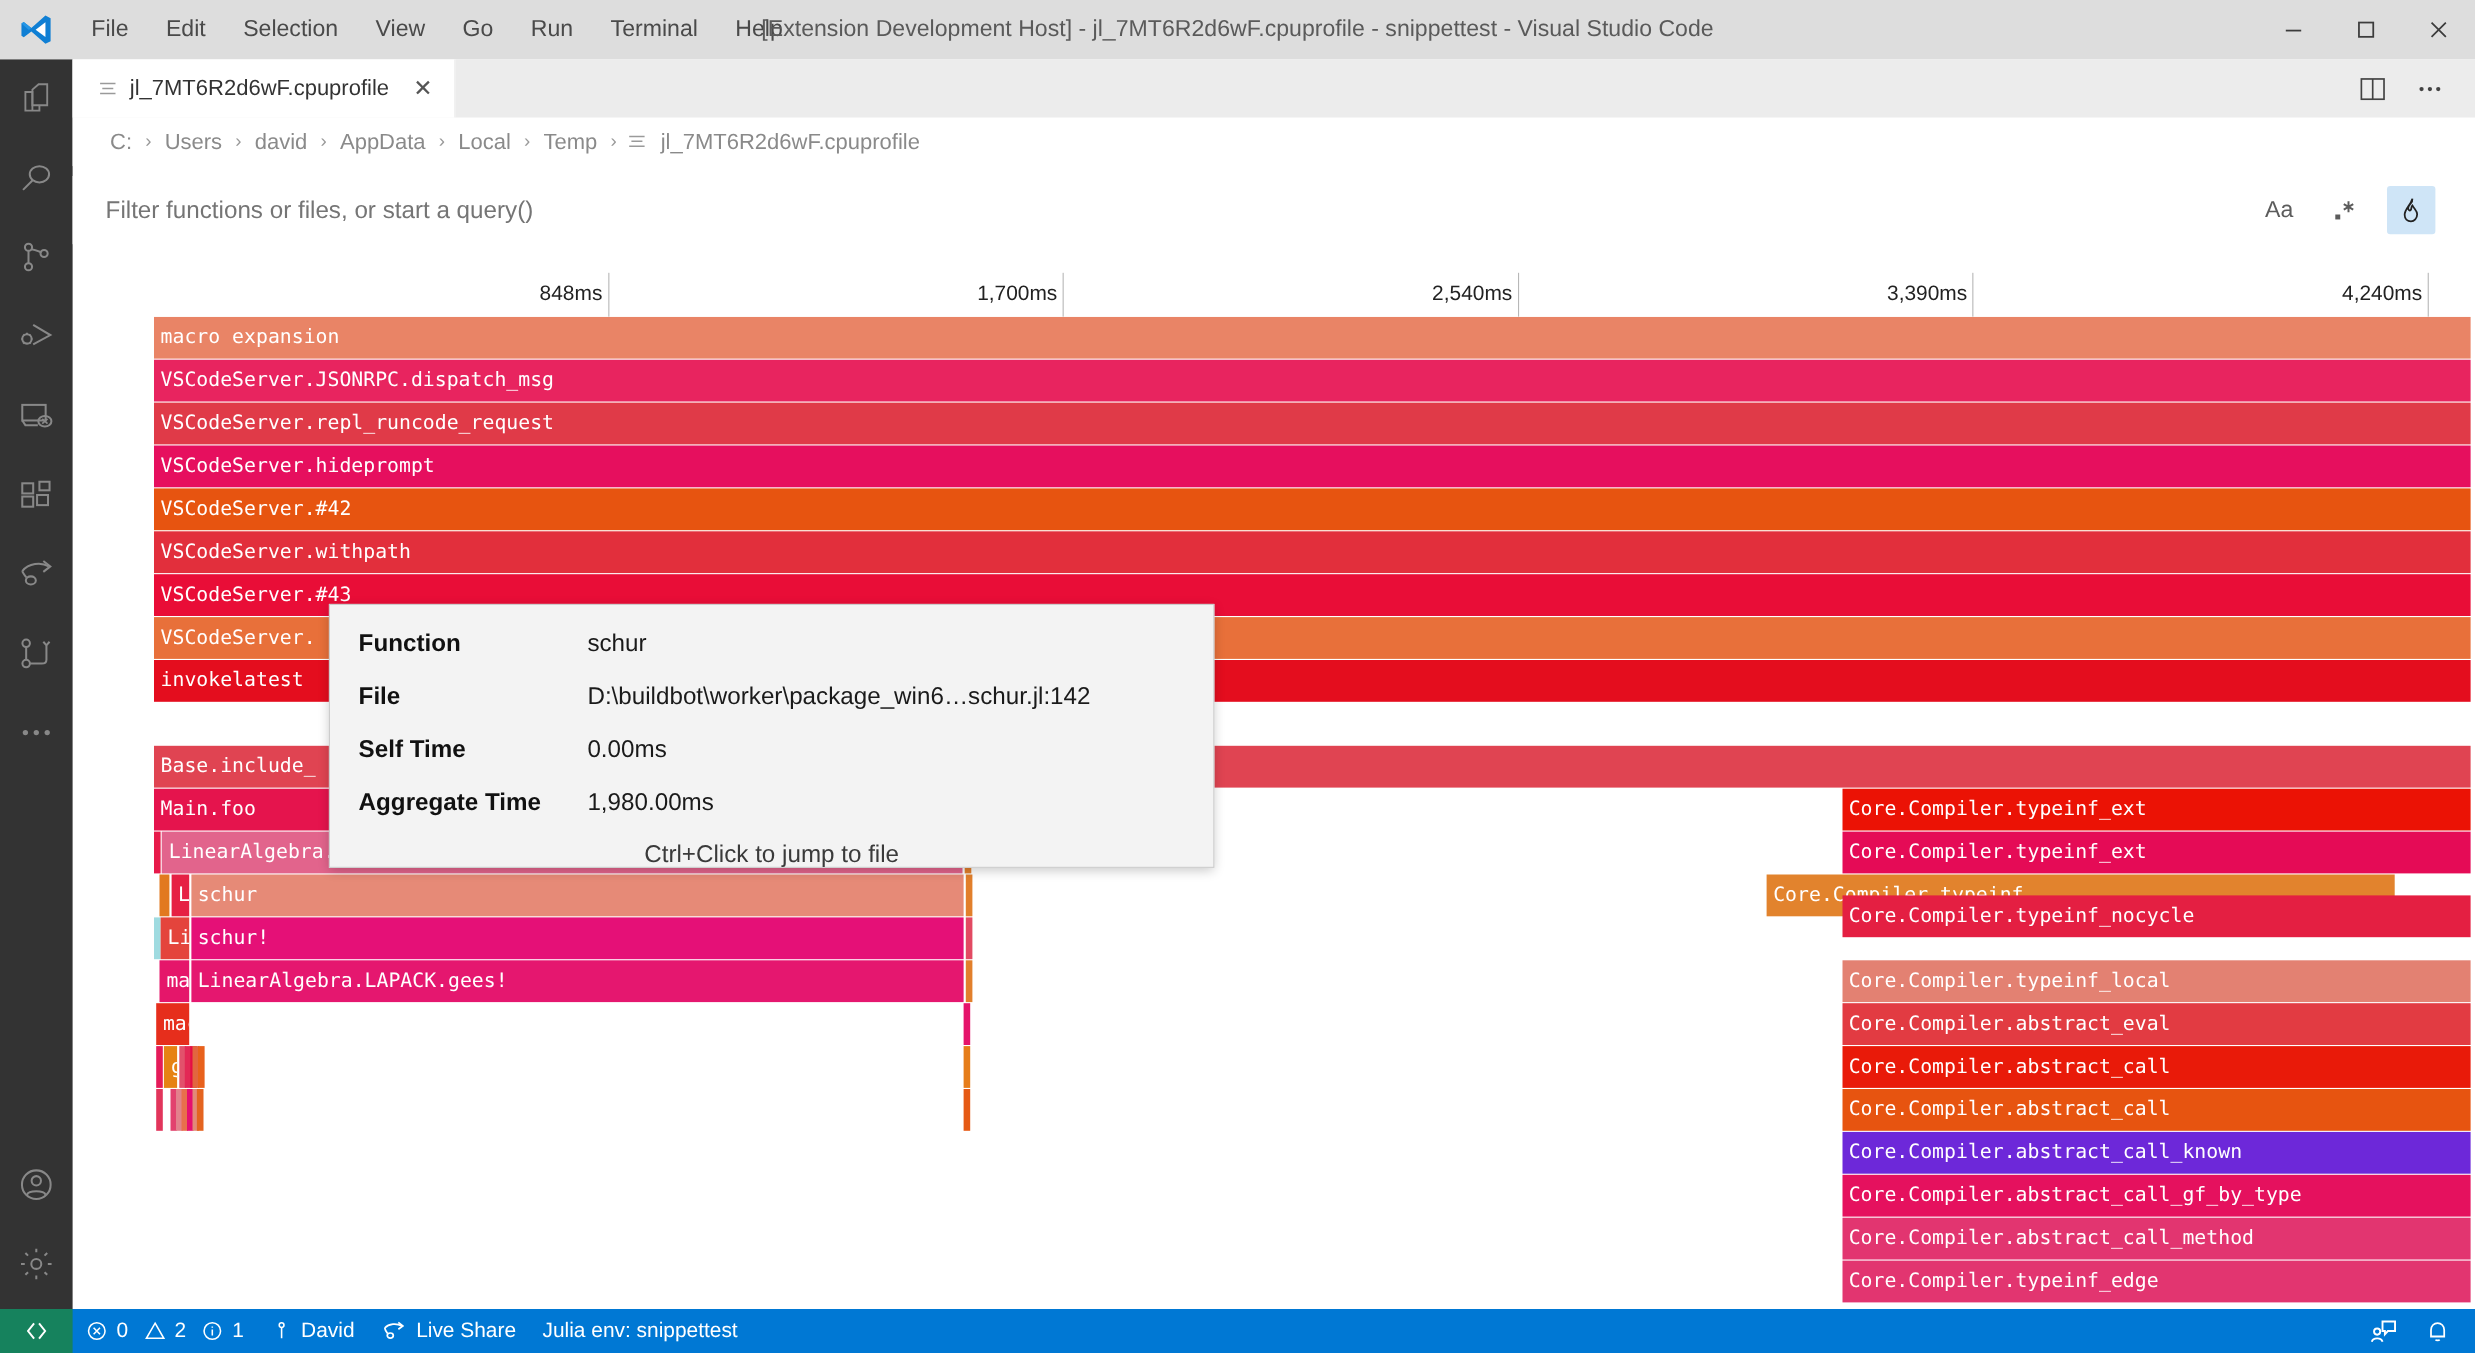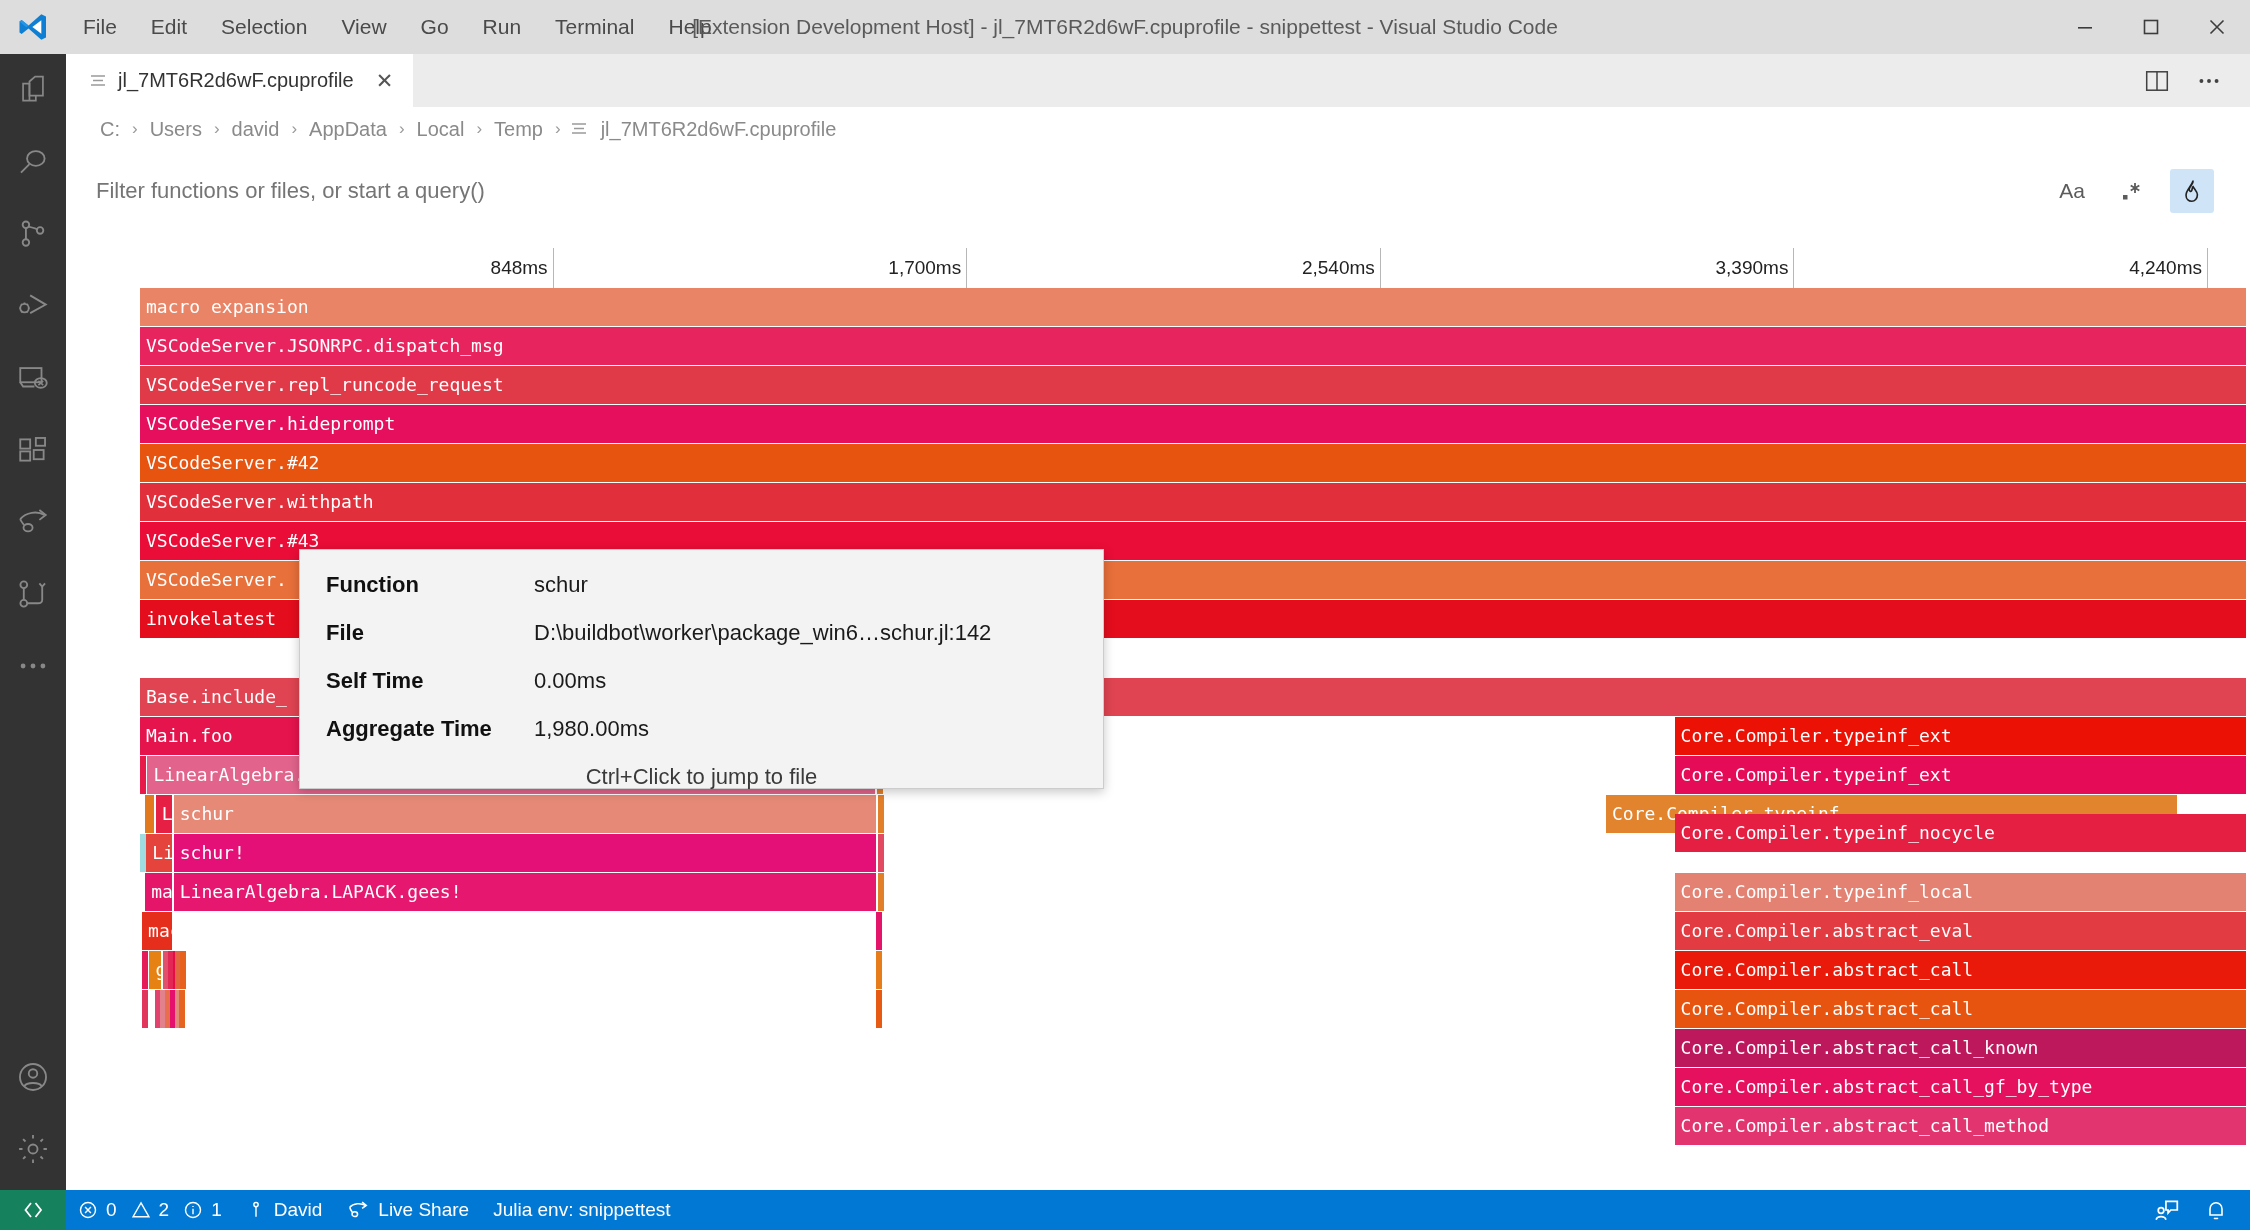--- a/index.html
+++ b/index.html
@@ -399,23 +399,24 @@
       <div class="frame" style="left: 1534.62px; width: 571.376px; top: 663px; background: rgb(233, 26, 9);">Core.Compiler.abstract_call</div>
       <div class="frame" style="left: 2.108px; width: 2.216px; top: 702px; background: rgb(226, 53, 91);"></div>
       <div class="frame" style="left: 14.756px; width: 1px; top: 702px; background: rgb(226, 66, 110);"></div>
       <div class="frame" style="left: 20.026px; width: 1px; top: 702px; background: rgb(226, 129, 140);"></div>
       <div class="frame" style="left: 25.296px; width: 1.162px; top: 702px; background: rgb(232, 110, 76);"></div>
       <div class="frame" style="left: 29.9336px; width: 1.162px; top: 702px; background: rgb(229, 15, 110);"></div>
       <div class="frame" style="left: 34.782px; width: 1px; top: 702px; background: rgb(226, 138, 120);"></div>
       <div class="frame" style="left: 38.998px; width: 2.6376px; top: 702px; background: rgb(228, 100, 32);"></div>
       <div class="frame" style="left: 735.692px; width: 1px; top: 702px; background: rgb(230, 90, 20);"></div>
       <div class="frame" style="left: 1534.62px; width: 571.376px; top: 702px; background: rgb(231, 84, 16);">Core.Compiler.abstract_call</div>
-      <div class="frame" style="left: 1534.62px; width: 571.376px; top: 741px; background: #be185d;">Core.Compiler.abstract_call_known</div>
+      <div class="frame" style="left: 1534.62px; width: 571.376px; top: 741px; background: #6d28d9;">Core.Compiler.abstract_call_known</div>
       <div class="frame" style="left: 1534.62px; width: 571.376px; top: 780px; background: rgb(229, 17, 94);">Core.Compiler.abstract_call_gf_by_type</div>
       <div class="frame" style="left: 1534.62px; width: 571.376px; top: 819px; background: rgb(226, 53, 112);">Core.Compiler.abstract_call_method</div>
+      <div class="frame" style="left: 1534.62px; width: 571.376px; top: 858px; background: rgb(226, 53, 112);">Core.Compiler.typeinf_edge</div>
     </div>
 
   <div class="tooltip">
     <div class="tt-row">
       <div class="tt-key">Function</div>
       <div class="tt-val">schur</div>
     </div>
     <div class="tt-row">
       <div class="tt-key">File</div>
       <div class="tt-val">D:\buildbot\worker\package_win6…schur.jl:142</div>

